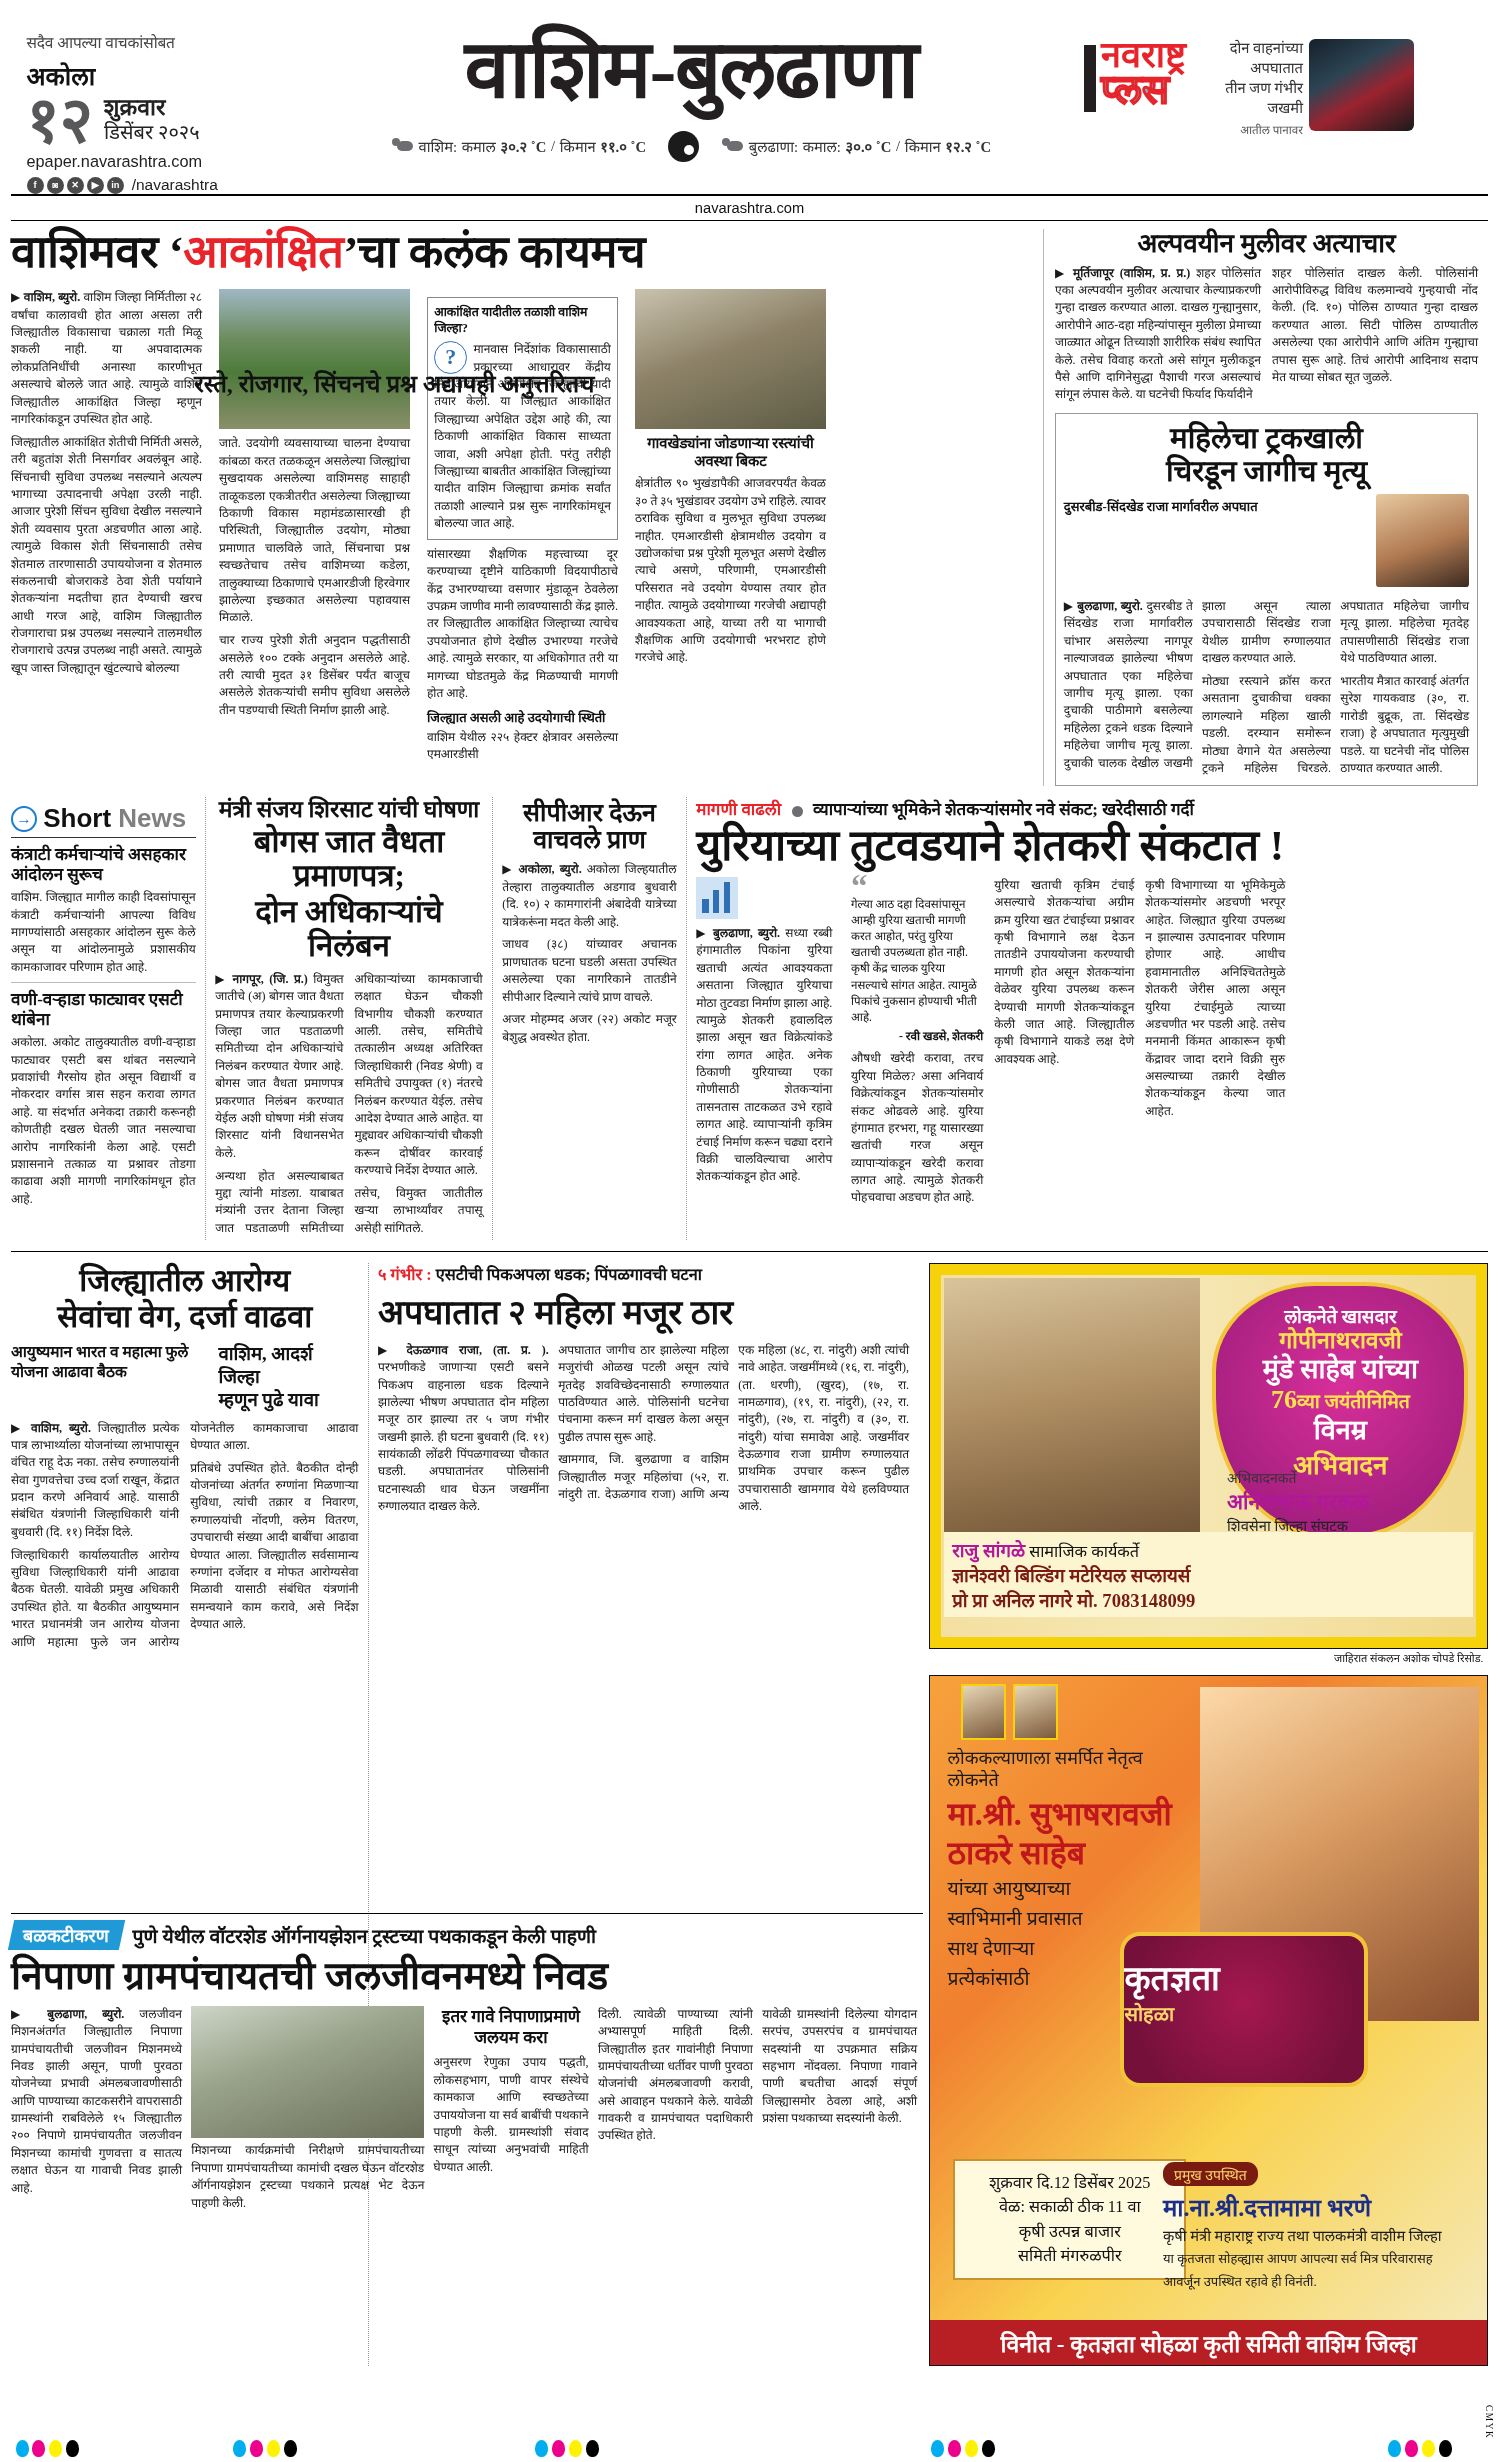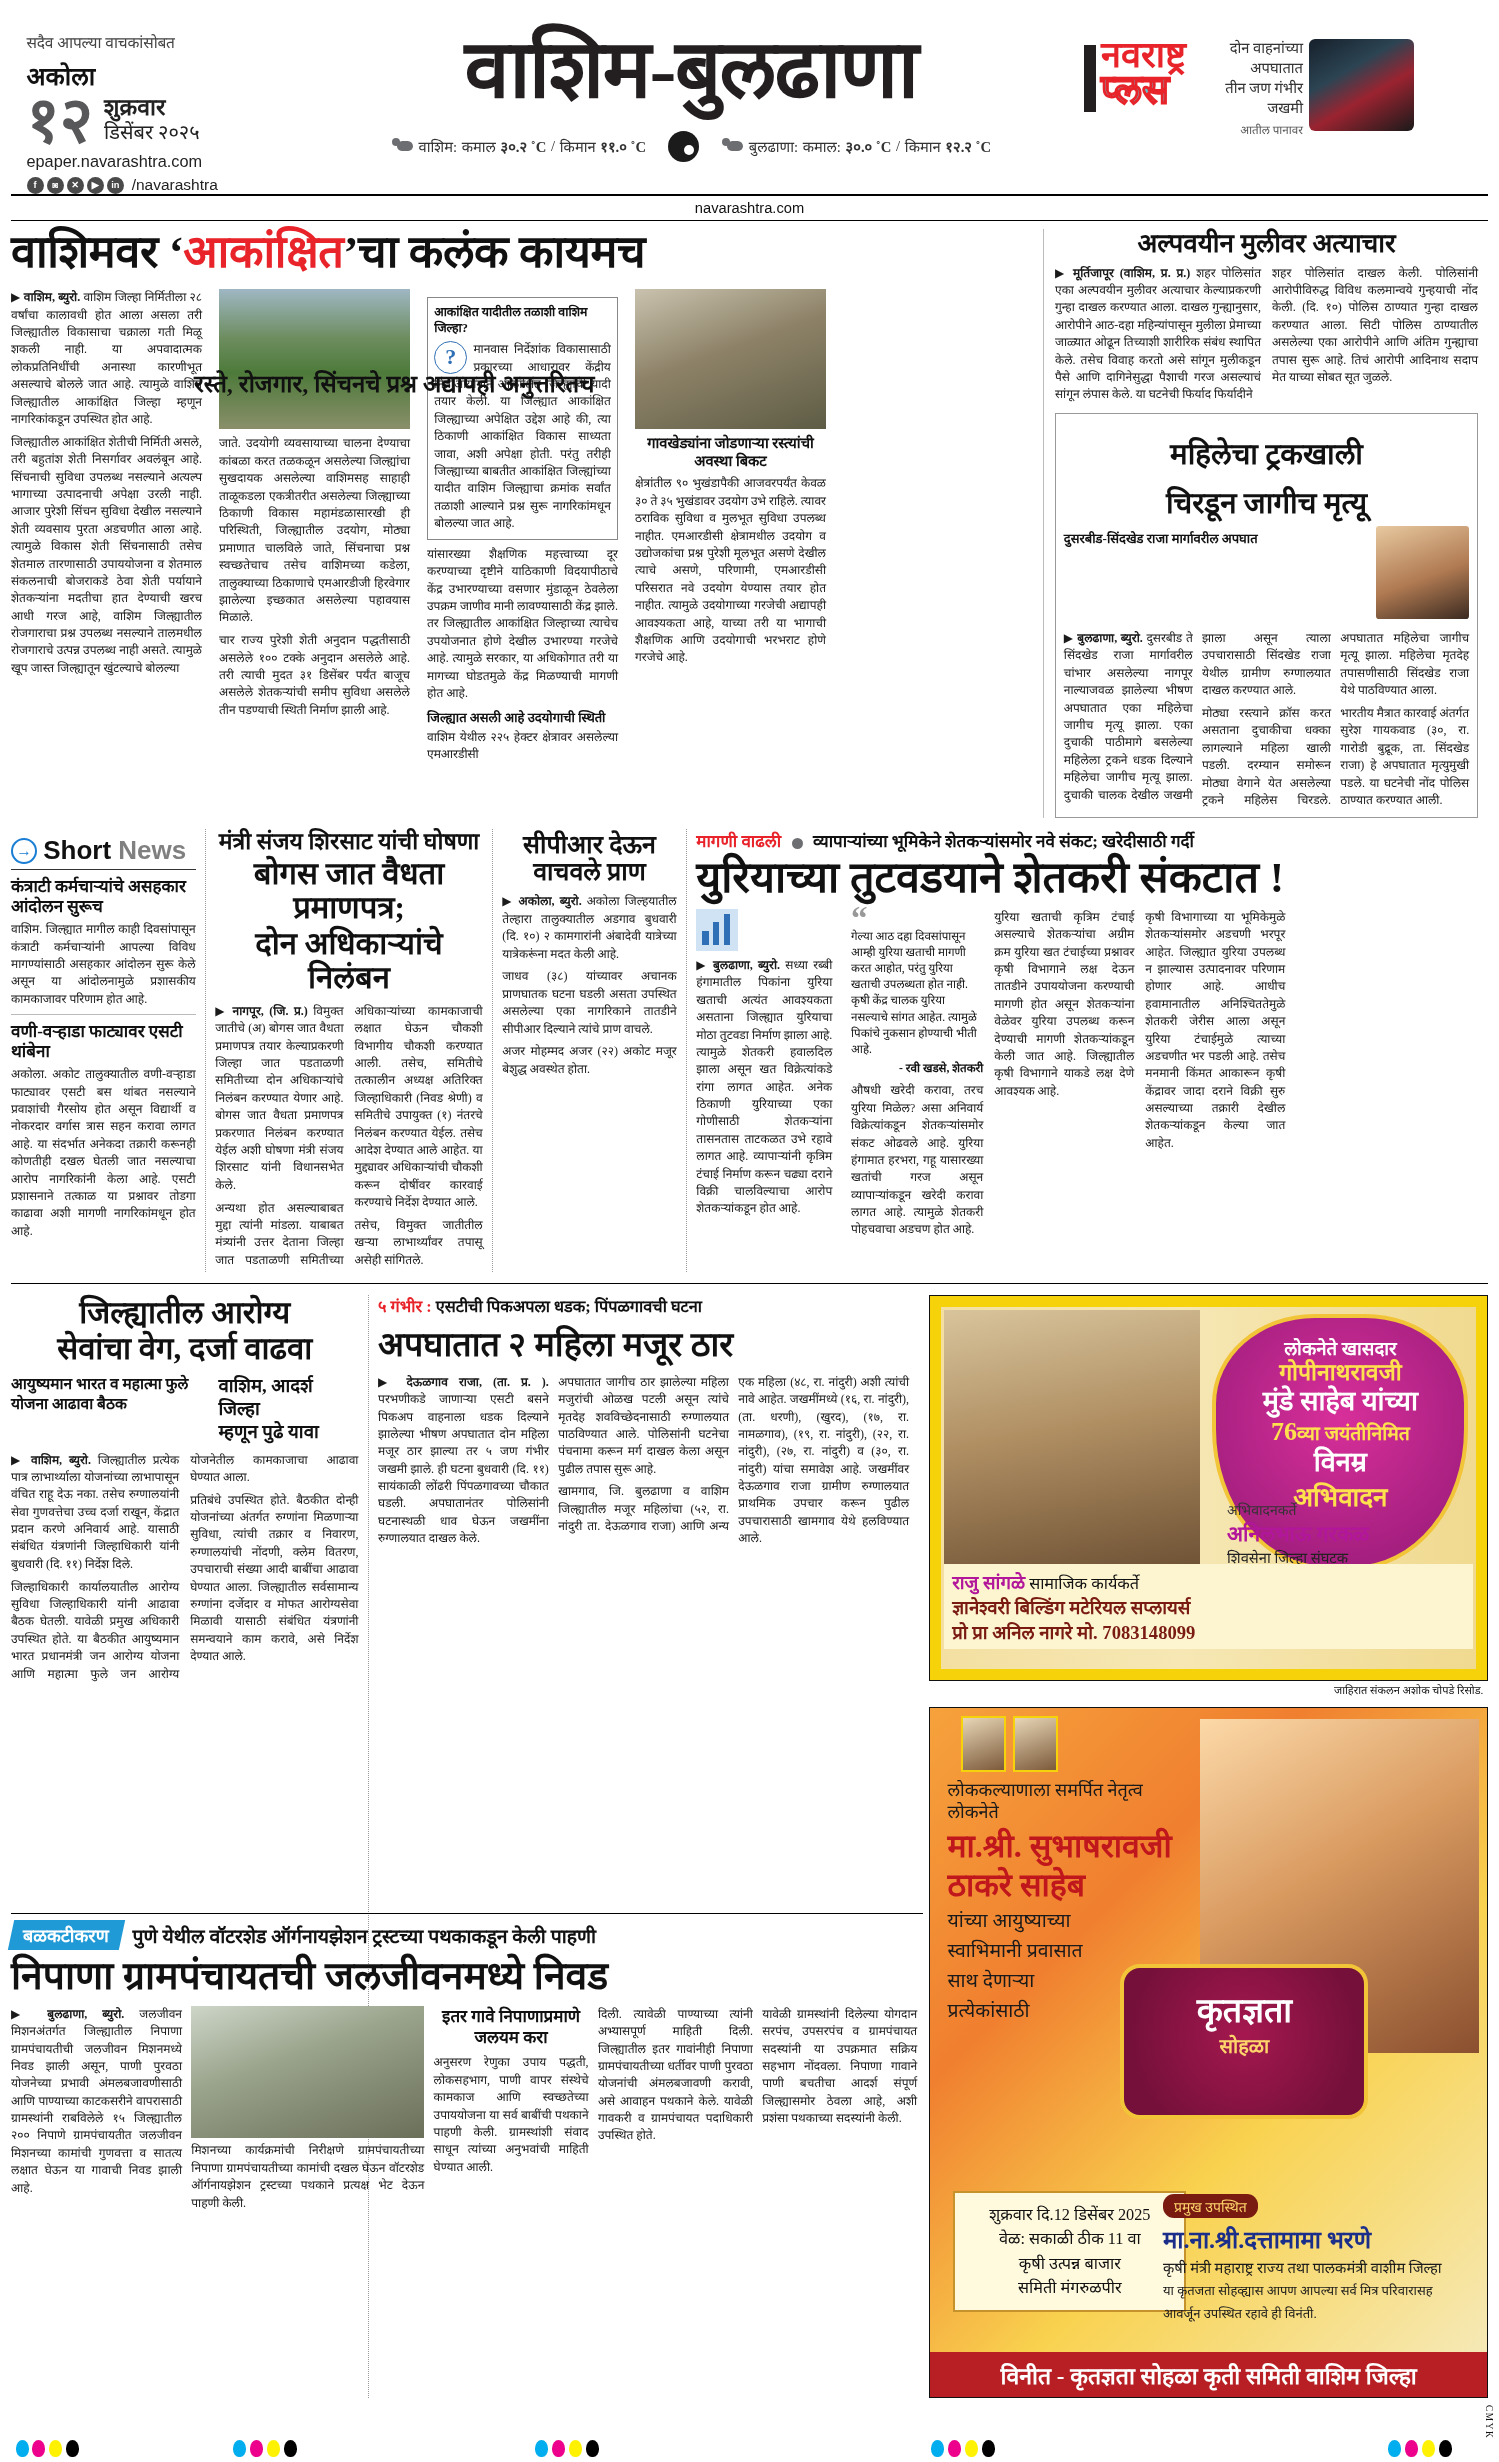--- a/index.html
+++ b/index.html
@@ -76,21 +76,21 @@
            font-size: 22px; font-weight: bold; text-align: center; line-height: 29.5px; float: left; margin: 0 6.2px 1.6px 0; }
   .subhead-sm { font-size: 13px; font-weight: bold; margin: 4.7px 0 3.1px; }
 
   .lead-side { width: 435px; padding-left: 11px; border-left: 0.8px solid #bbb; }
   .side-head { font-size: 26px; font-weight: bold; text-align: center; line-height: 1.15; }
   .side-cap { font-size: 14.7px; font-weight: bold; text-align: center; line-height: 1.25; margin-top: 4.7px; }
   .two-col { column-count: 2; column-gap: 11px; }
   .three-col { column-count: 3; column-gap: 9.3px; }
 
   .boxstory { border: 1.6px solid #999; padding: 7.8px; margin-top: 9.3px; }
-  .boxstory-head { font-size: 29.5px; font-weight: bold; text-align: center; line-height: 1.12; margin-top: 16px; }
+  .boxstory-head { font-size: 29.5px; font-weight: bold; text-align: center; line-height: 1.12; }
   .sub-red { font-size: 13px; font-weight: bold; text-align: center; margin-top: 4.7px; line-height: 1.3;}
   .portrait { width: 93px; height: 93px; float: right; margin: 0 0 4.7px 6.2px; border-radius: 3.1px;
               background: linear-gradient(160deg,#e8c9a0,#b07a52 55%,#3b2a20); }
 
   
   .shortnews-head { display: flex; align-items: center; gap: 6.2px; border-bottom: 1.6px solid #333;
                     padding-bottom: 3.1px; margin: 6.2px 0 6.2px; }
   .sn-arrow { width: 26px; height: 26px; border-radius: 50%; border: 2.3px solid #1a7fd4; color: #1a7fd4;
               font-size: 15.5px; font-weight: bold; text-align: center; line-height: 22px; }
   .sn-title { font-size: 26px; font-weight: bold; font-family: "Liberation Sans", sans-serif; }
@@ -146,21 +146,21 @@
   .ad2-thumbs div { width: 45px; height: 56px; border: 2.3px solid #f5d20a;
                     background: linear-gradient(160deg,#e7d6b6,#7c5a3a); }
   .ad2-left { position: absolute; left: 17px; top: 71px; width: 264px; }
   .ad2-left .q1 { font-size: 18px; color: #1a1a1a; line-height: 1.25; }
   .ad2-left .q2 { font-size: 32px; font-weight: bold; color: #c0171c; line-height: 1.1; margin-top: 4.7px;}
   .ad2-left .q3 { font-size: 19.4px; color: #1a1a1a; line-height: 1.3; margin-top: 4.7px;}
   .ad2-photo { position: absolute; right: 7.8px; top: 11px; width: 279px; height: 334px;
                background: linear-gradient(150deg,#fcd9a8 0%,#d99a60 45%,#8a4f2f 100%); }
   .ad2-medal { position: absolute; left: 190px; top: 256px; width: 248px; height: 155px;
                background: radial-gradient(circle at 50% 45%, #a5184f 0%, #74103a 80%);
-               border: 4.7px solid #f2c438; border-radius: 20px; text-align: center; padding-top: 18.6px;}
+               border: 4.7px solid #f2c438; border-radius: 20px; padding-top: 18.6px;}
   .ad2-medal .m1 { color: #fff; font-size: 34px; font-weight: bold; }
   .ad2-medal .m2 { color: #ffd56b; font-size: 20px; font-weight: bold; }
   .ad2-info { position: absolute; left: 23px; bottom: 85px; width: 233px; border: 2.3px solid #c6922c;
               background: #fff9de; padding: 9.3px 7.8px; font-size: 16.3px; line-height: 1.5; text-align:center;}
   .ad2-guest { position: absolute; right: 14px; bottom: 74px; width: 310px; text-align: left; }
   .ad2-guest .g0 { display:inline-block; background:#7a1b12; color:#ffd56b; font-size:14px; padding:2.3px 11px;
                    border-radius: 11px; }
   .ad2-guest .g1 { font-size: 24px; font-weight: bold; color: #1b2e8a; margin-top: 4.7px; }
   .ad2-guest .g2 { font-size: 14.7px; color: #1a1a1a; margin-top: 1.6px; }
   .ad2-guest .g3 { font-size: 13px; color: #1a1a1a; margin-top: 4.7px; line-height: 1.4;}

